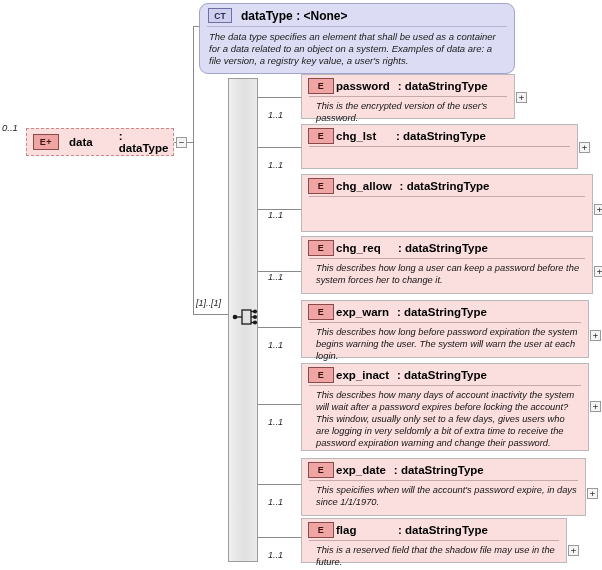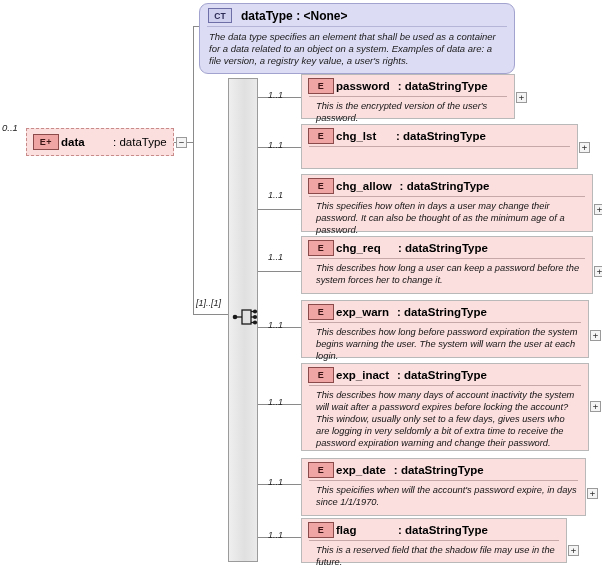--- a/index.html
+++ b/index.html
@@ -35,24 +35,24 @@
     background:#f0a5a5;
     border:1px solid #8a4a4a;
     box-sizing:border-box;
     display:flex;align-items:center;justify-content:center;
     font-size:9px;font-weight:bold;color:#3a1414;
     letter-spacing:.5px;
     flex:none;
   }
   .root-name{
     font-size:11.5px;font-weight:bold;color:#000;
-    margin-left:2px;
+    margin-left:10px;
     width:52px;
   }
-  .root-type{font-size:11.5px;font-weight:normal;color:#000;}
+  .root-type{font-size:11.5px;font-weight:bold;color:#000;}
   .mult-left{
     position:absolute;left:2px;top:122px;
     font-size:9.5px;font-style:italic;color:#222;
   }
   
   .toggle{
     position:absolute;
     width:11px;height:11px;
     background:#f4f4f4;border:1px solid #9a9a9a;
     box-sizing:border-box;
@@ -129,21 +129,21 @@
     font-size:11.5px;font-weight:bold;color:#000;
   }
   .row-rule{height:1px;background:#c7a8a8;margin:0 7px;}
   .row-desc{
     padding:3px 8px 4px 14px;
     font-size:9.3px;font-style:italic;color:#141414;
     line-height:1.3;
   }
   .mult{
     position:absolute;
-    font-size:9px;font-style:italic;color:#222;
+    font-size:9px;font-style:italic;color:#222;margin-top:20px;
   }
   .plus{
     position:absolute;
     width:11px;height:11px;
     background:#f4f4f4;border:1px solid #9a9a9a;
     box-sizing:border-box;
     display:flex;align-items:center;justify-content:center;
     font-size:9px;line-height:9px;color:#333;
     font-family:"DejaVu Sans Mono",monospace;
   }
@@ -230,21 +230,20 @@
   <div class="plus" style="left:579px;top:142px;">+</div>
 
   <div class="mult" style="left:268px;top:190px;">1..1</div>
   <div class="row" style="left:301px;top:174px;width:292px;height:58px;">
     <div class="row-head">
       <span class="badge-e">E</span>
       <span class="row-name">chg_allow</span>
       <span class="row-type" style="margin-left:8px;">: dataStringType</span>
     </div>
     <div class="row-rule"></div>
-    <div class="row-desc">This specifies how often in days a user may change their password.  It can also be thought of as the minimum age of a password.</div>
   </div>
   <div class="plus" style="left:594px;top:204px;">+</div>
 
   <div class="mult" style="left:268px;top:252px;">1..1</div>
   <div class="row" style="left:301px;top:236px;width:292px;height:58px;">
     <div class="row-head">
       <span class="badge-e">E</span>
       <span class="row-name" style="width:62px;">chg_req</span>
       <span class="row-type">: dataStringType</span>
     </div>

